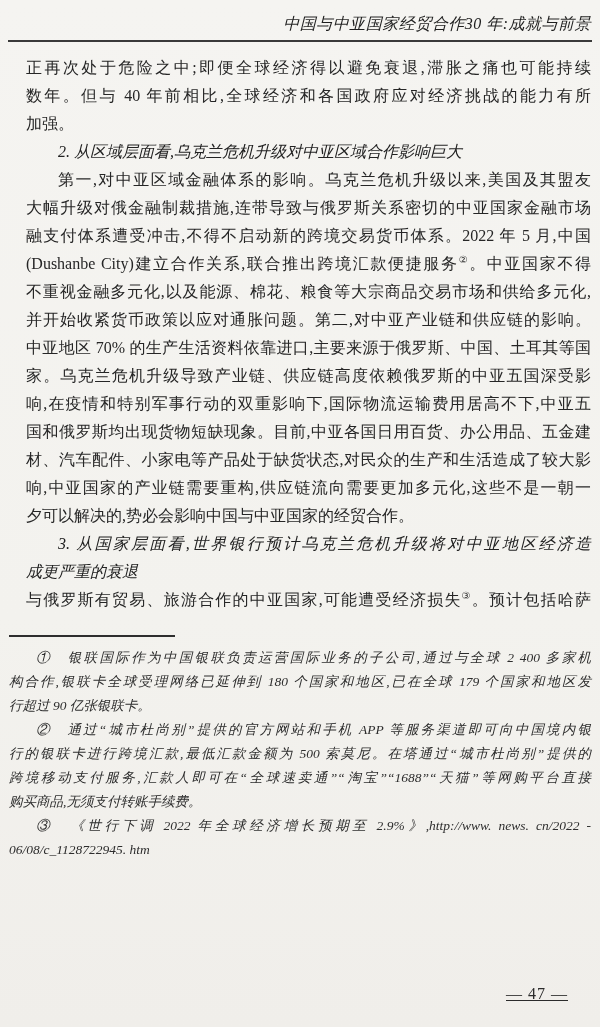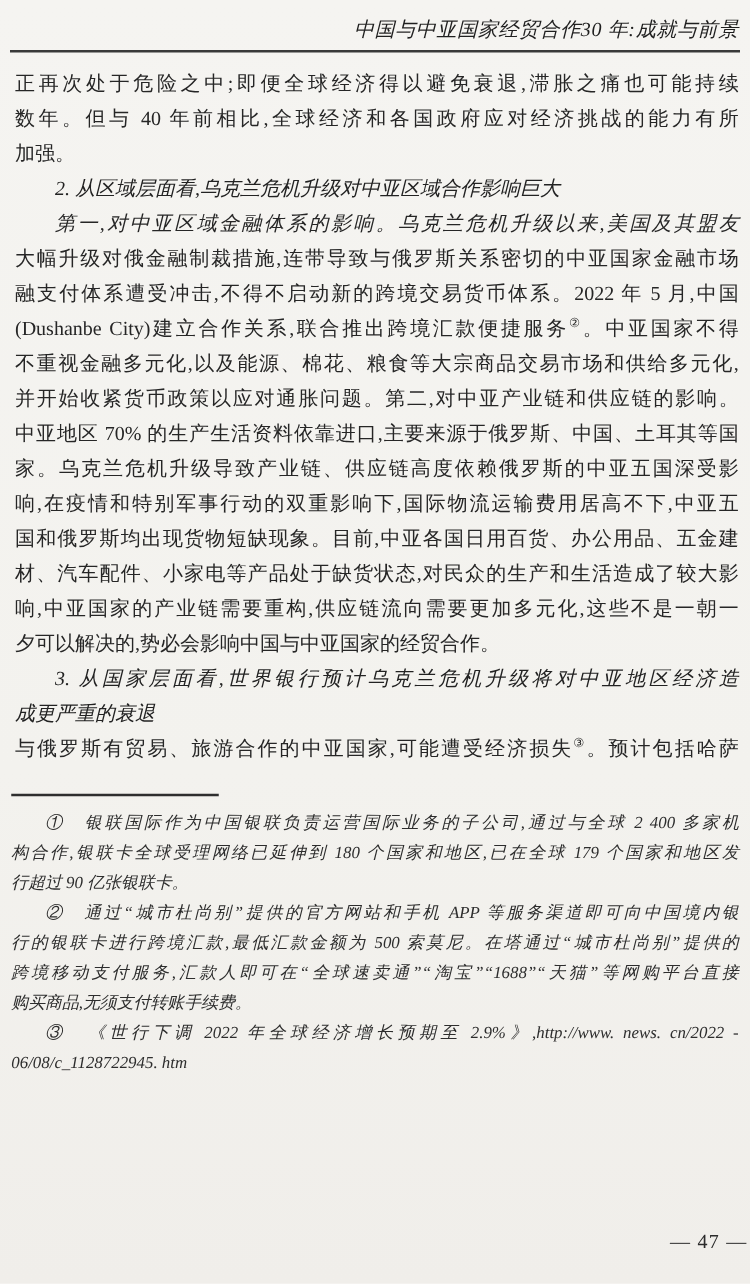--- a/index.html
+++ b/index.html
@@ -17,54 +17,55 @@
     font-size:16px;
     font-style:italic;
     letter-spacing:0.5px;
     color:#1f1f1f;
   }
   .header-rule{
     border:0;border-top:2px solid #3a3a3a;
     margin:0 8px;
   }
   .body{
-    padding:12px 9px 0 12px;
+    padding:12px 9px 0 26px;
   }
   .line{
     font-size:16px;
     line-height:28px;
     text-align:justify;
     white-space:normal;
   }
   .line.full{ text-align-last:justify; }
-  .line.ind{ text-indent:2em;font-style:italic; }
+  .line.ind{ text-indent:2em; }
   .heading .line{ font-style:italic; color:#222; }
   sup.fn-ref{
     font-size:0.62em;
     vertical-align:super;
     line-height:0;
   }
   .fn-divider{
     border:0;border-top:2px solid #2e2e2e;
     width:166px;
     margin:21px 0 9px 9px;
   }
   .footnotes{ padding:0 9px; }
   .footnote .line{
     font-size:13.5px;
     line-height:24px;
     font-style:italic;
     color:#2d2d2d;
   }
   .page-number{
     position:absolute;
-    right:2px;bottom:24px;
+    right:32px;bottom:24px;
     font-size:16px;
     letter-spacing:1px;
     color:#2b2b2b;
+    text-decoration:underline;
   }
 </style>
 </head>
 <body>
 
 <div class="page">
   <div class="header">
     <span>中国与中亚国家经贸合作30 年:成就与前景</span>
   </div>
   <hr class="header-rule">

